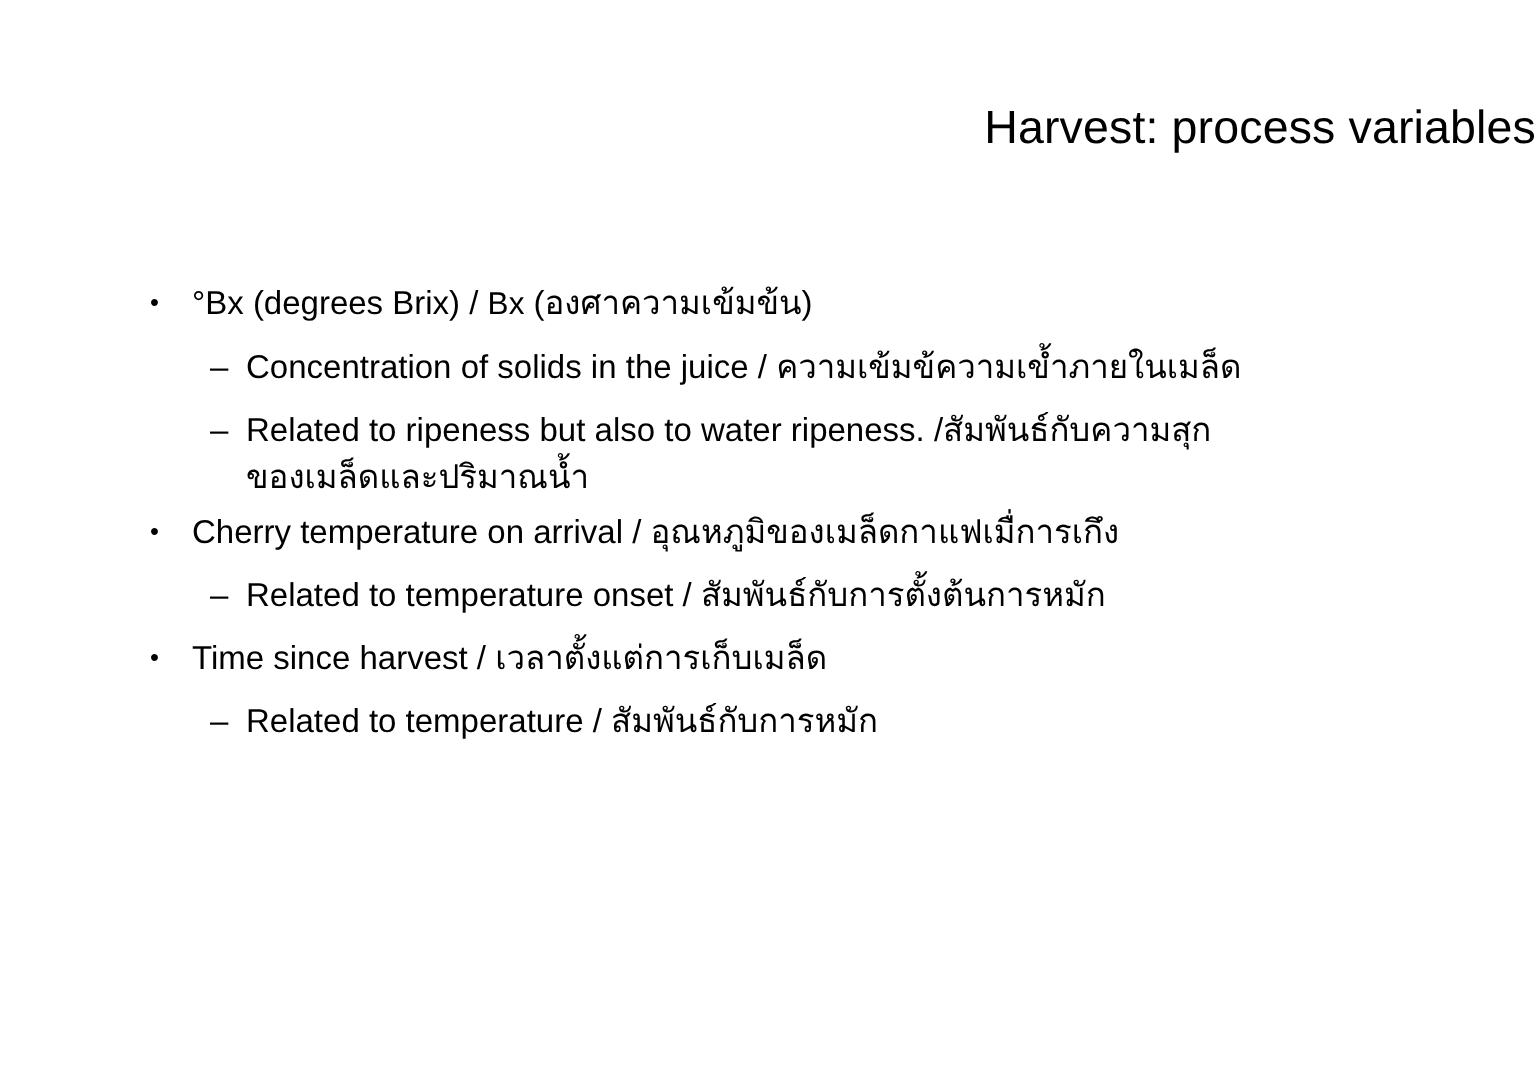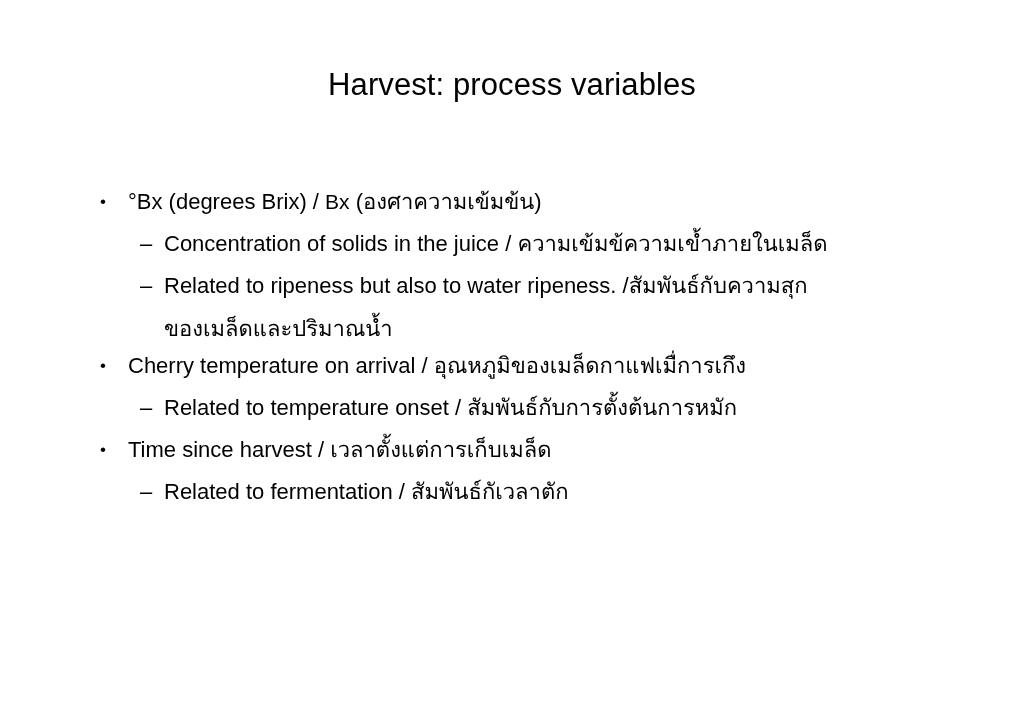--- a/index.html
+++ b/index.html
@@ -22,21 +22,21 @@
     inset: 0;
     background: #ffffff;
   }
 
   
   .title-block {
     position: absolute;
     top: 66px;
     left: 0;
     width: 1024px;
-    text-align: center;
+    text-align: right;
   }
   .title-line {
     font-size: 31px;
     line-height: 38px;
     font-weight: 400;
     letter-spacing: 0.1px;
     white-space: nowrap;
   }
   .title-line.thai {
     font-size: 31px;
@@ -88,21 +88,21 @@
 
   .row-text {
     flex: 1 1 auto;
     font-size: 22px;
     line-height: 31px;
   }
 
   
   .row.cont {
     padding-left: 52px;
-    margin-top: 12px;
+    margin-top: 0;
   }
   .row.cont .marker { width: 24px; }
 
   
   .alt-face {
     font-family: Liberation Sans, sans-serif;
     font-size: 21px;
   }
 </style>
 </head>
@@ -146,17 +146,17 @@
       <span class="row-text">Related to temperature onset / สัมพันธ์กับการตั้งต้นการหมัก</span>
     </div>
 
     <div class="row lvl1">
       <span class="marker dot">•</span>
       <span class="row-text">Time since harvest / เวลาตั้งแต่การเก็บเมล็ด</span>
     </div>
 
     <div class="row lvl2">
       <span class="marker dash">–</span>
-      <span class="row-text">Related to fermentation / สัมพันธ์กัเวลาตัก</span>
+      <span class="row-text">Related to temperature / สัมพันธ์กับการหมัก</span>
     </div>
 
   </div>
 </div>
 
 </body></html>

